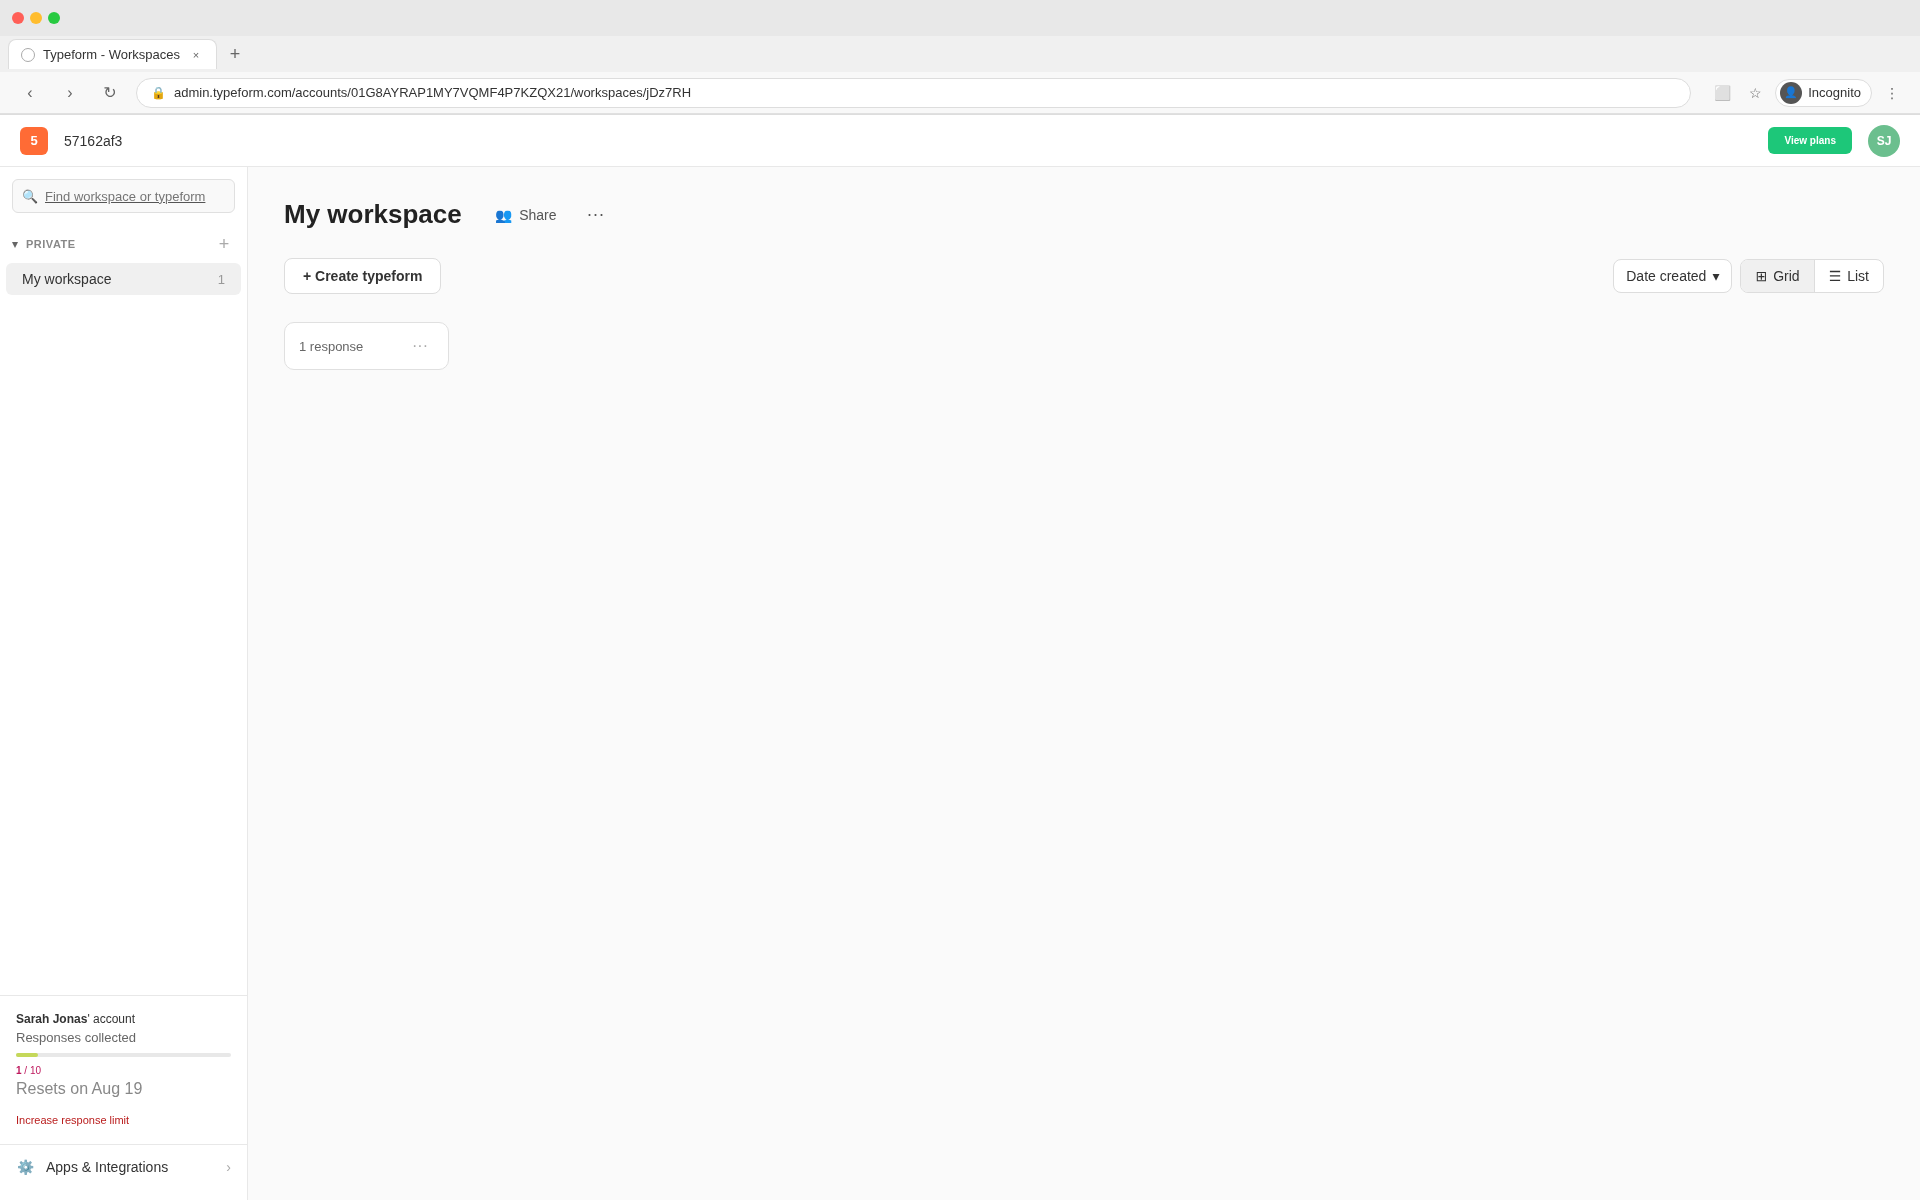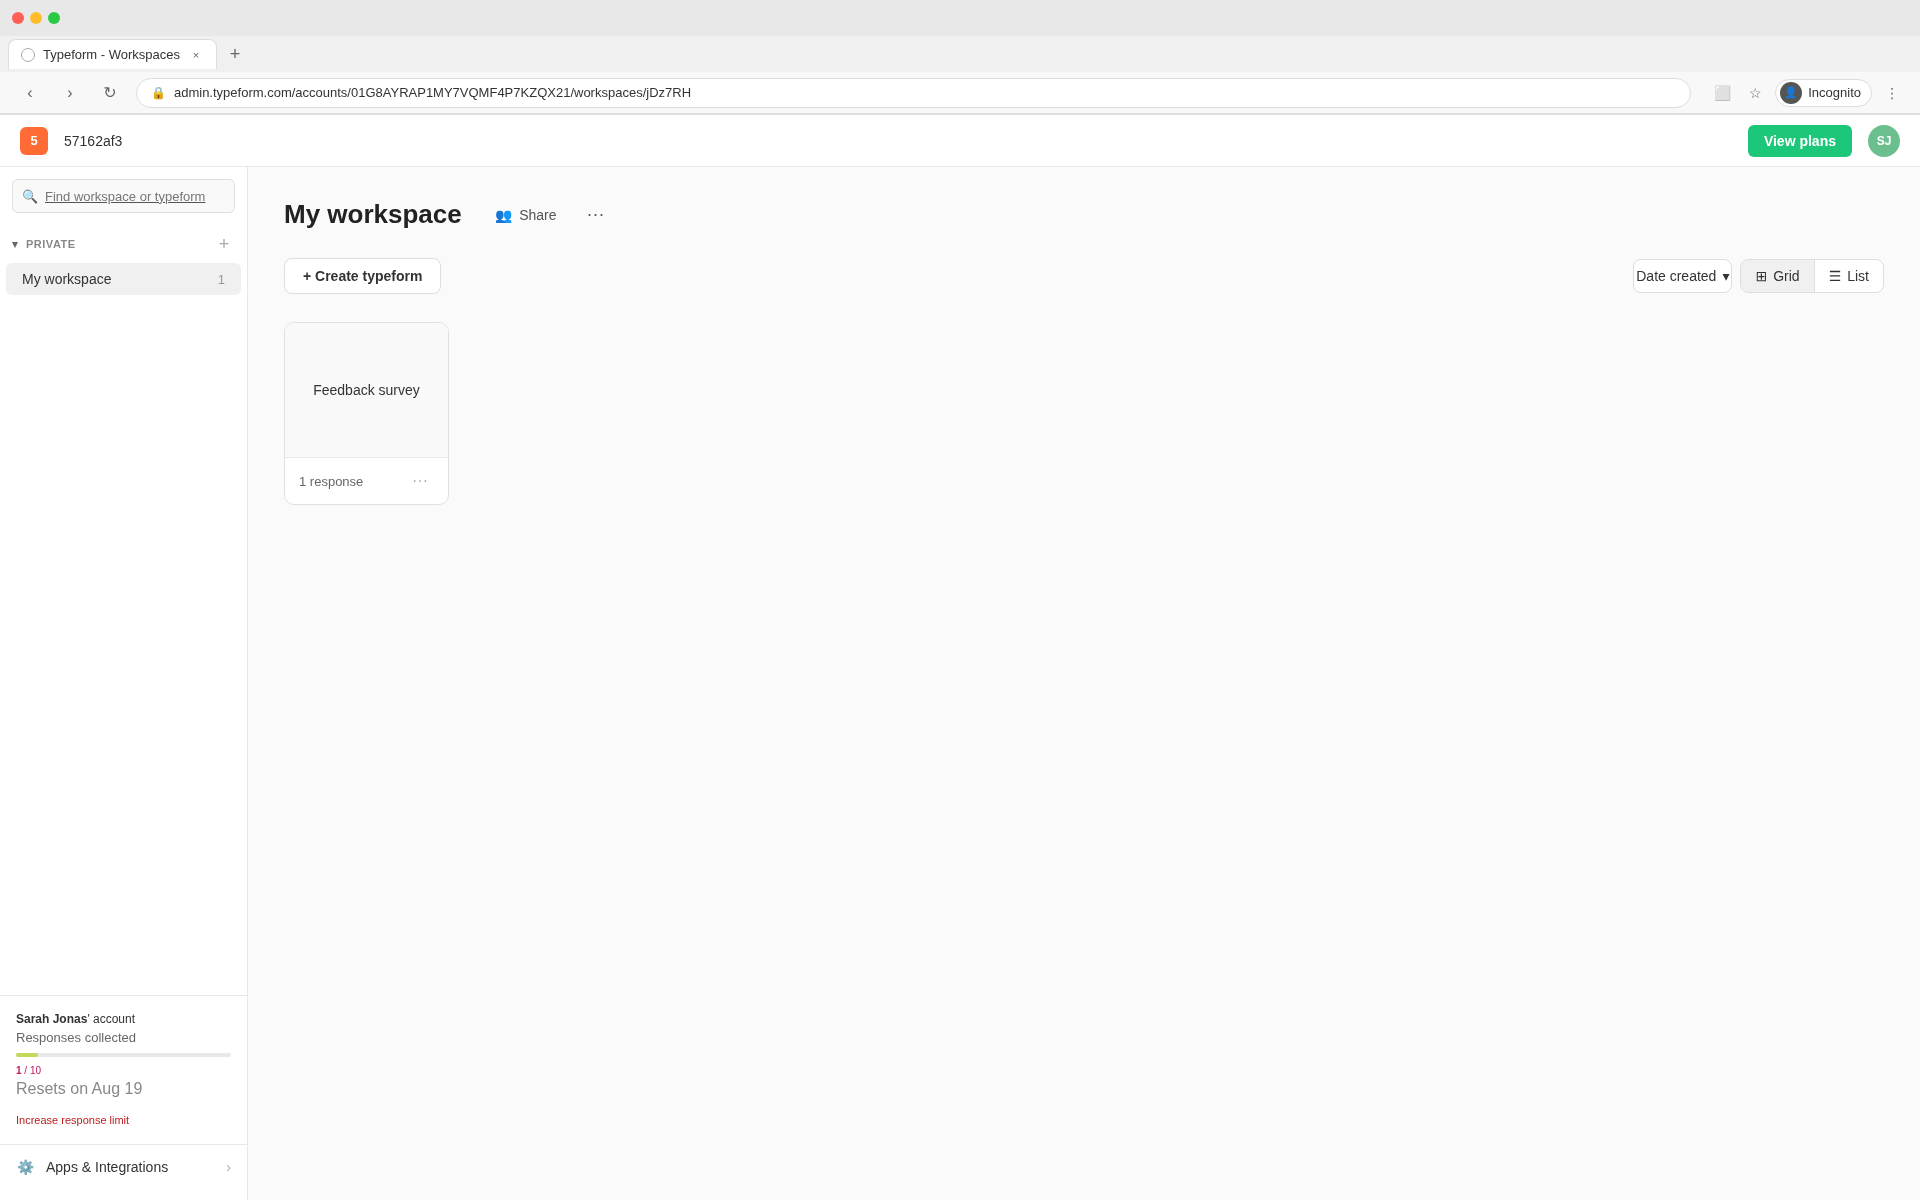--- a/index.html
+++ b/index.html
@@ -27,21 +27,21 @@
     .browser-action-btn { width: 24px; height: 24px; display: flex; align-items: center; justify-content: center; color: #666; font-size: 14px; cursor: pointer; }
     .incognito-btn { display: flex; align-items: center; gap: 6px; font-size: 13px; color: #333; background: white; border-radius: 16px; padding: 2px 10px 2px 4px; border: 1px solid #ddd; }
     .incognito-icon { width: 22px; height: 22px; background: #555; border-radius: 50%; display: flex; align-items: center; justify-content: center; color: white; font-size: 11px; }
 
     
     .app { display: flex; flex-direction: column; height: calc(1200px - 114px); }
     .app-header { height: 52px; background: white; border-bottom: 1px solid #e8e8e8; display: flex; align-items: center; padding: 0 20px; gap: 16px; }
     .app-badge { width: 28px; height: 28px; background: #ff6b35; border-radius: 6px; display: flex; align-items: center; justify-content: center; color: white; font-size: 13px; font-weight: 700; }
     .app-account { font-size: 14px; color: #333; font-weight: 500; }
     .app-header-spacer { flex: 1; }
-    .view-plans-btn { background: #1dc779; color: white; border: none; border-radius: 6px; padding: 8px 16px; font-size: 14px; font-weight: 600; cursor: pointer; }
+    .view-plans-btn { background: #1dc779; color: white; border: none; border-radius: 6px; padding: 8px 16px; font-size: 10px; font-weight: 600; cursor: pointer; }
     .avatar { width: 32px; height: 32px; background: #6bbf8e; border-radius: 50%; display: flex; align-items: center; justify-content: center; color: white; font-size: 12px; font-weight: 600; }
 
     
     .main-layout { display: flex; flex: 1; overflow: hidden; }
 
     
     .sidebar { width: 248px; background: white; border-right: 1px solid #e8e8e8; display: flex; flex-direction: column; padding: 12px 0; }
     .sidebar-search { margin: 0 12px 16px; position: relative; }
     .sidebar-search input { width: 100%; height: 34px; border: 1px solid #e0e0e0; border-radius: 6px; padding: 0 12px 0 32px; font-size: 13px; color: #555; background: #f9f9f9; outline: none; text-decoration: underline; }
     .sidebar-search .search-icon { position: absolute; left: 10px; top: 50%; transform: translateY(-50%); color: #aaa; font-size: 13px; }
@@ -69,21 +69,21 @@
     
     .content { flex: 1; background: #fafafa; padding: 32px 36px; overflow-y: auto; }
     .content-header { display: flex; align-items: center; gap: 16px; margin-bottom: 28px; }
     .workspace-title { font-size: 26px; font-weight: 700; color: #222; }
     .header-actions { display: flex; align-items: center; gap: 12px; margin-left: 8px; }
     .share-btn { display: flex; align-items: center; gap: 6px; background: none; border: none; color: #555; font-size: 14px; cursor: pointer; padding: 6px 10px; border-radius: 6px; }
     .more-btn { background: none; border: none; color: #555; font-size: 18px; cursor: pointer; padding: 4px 8px; border-radius: 6px; }
     .content-toolbar { display: flex; align-items: center; margin-bottom: 28px; }
     .create-btn { display: flex; align-items: center; gap: 6px; background: white; border: 1.5px solid #ddd; border-radius: 8px; padding: 9px 18px; font-size: 14px; font-weight: 600; color: #333; cursor: pointer; }
     .toolbar-right { margin-left: auto; display: flex; align-items: center; gap: 8px; }
-    .sort-btn { display: flex; align-items: center; gap: 6px; background: white; border: 1.5px solid #ddd; border-radius: 8px; padding: 8px 2px; font-size: 14px; color: #333; cursor: pointer; }
+    .sort-btn { display: flex; align-items: center; gap: 6px; background: white; border: 1.5px solid #ddd; border-radius: 8px; padding: 8px 12px; font-size: 14px; color: #333; cursor: pointer; }
     .view-toggle { display: flex; background: white; border: 1.5px solid #ddd; border-radius: 8px; overflow: hidden; }
     .view-btn { display: flex; align-items: center; gap: 6px; padding: 8px 14px; font-size: 14px; color: #333; cursor: pointer; border: none; background: none; }
     .view-btn.active { background: #f0f0f0; }
     .view-divider { width: 1px; background: #ddd; }
 
     
     .grid { display: flex; flex-wrap: wrap; gap: 20px; }
     .grid-card { width: 165px; background: white; border: 1.5px solid #e0e0e0; border-radius: 10px; overflow: hidden; cursor: pointer; transition: box-shadow 0.2s; }
     .card-preview { height: 135px; background: #f9f9f9; display: flex; align-items: center; justify-content: center; padding: 16px; border-bottom: 1px solid #e8e8e8; }
     .card-title { font-size: 14px; color: #333; font-weight: 500; text-align: left; padding: 0 8px; }
@@ -210,23 +210,20 @@
             <button class="view-btn">
               <span>☰</span>
               <span>List</span>
             </button>
           </div>
         </div>
       </div>
 
       <div class="grid">
         <div class="grid-card">
-          <div class="card-preview">
-            <span class="card-title">Feedback survey</span>
-          </div>
           <div class="card-footer">
             <span class="card-responses">1 response</span>
             <button class="card-menu-btn">···</button>
           </div>
         </div>
       </div>
     </div>
   </div>
 </div>
 

